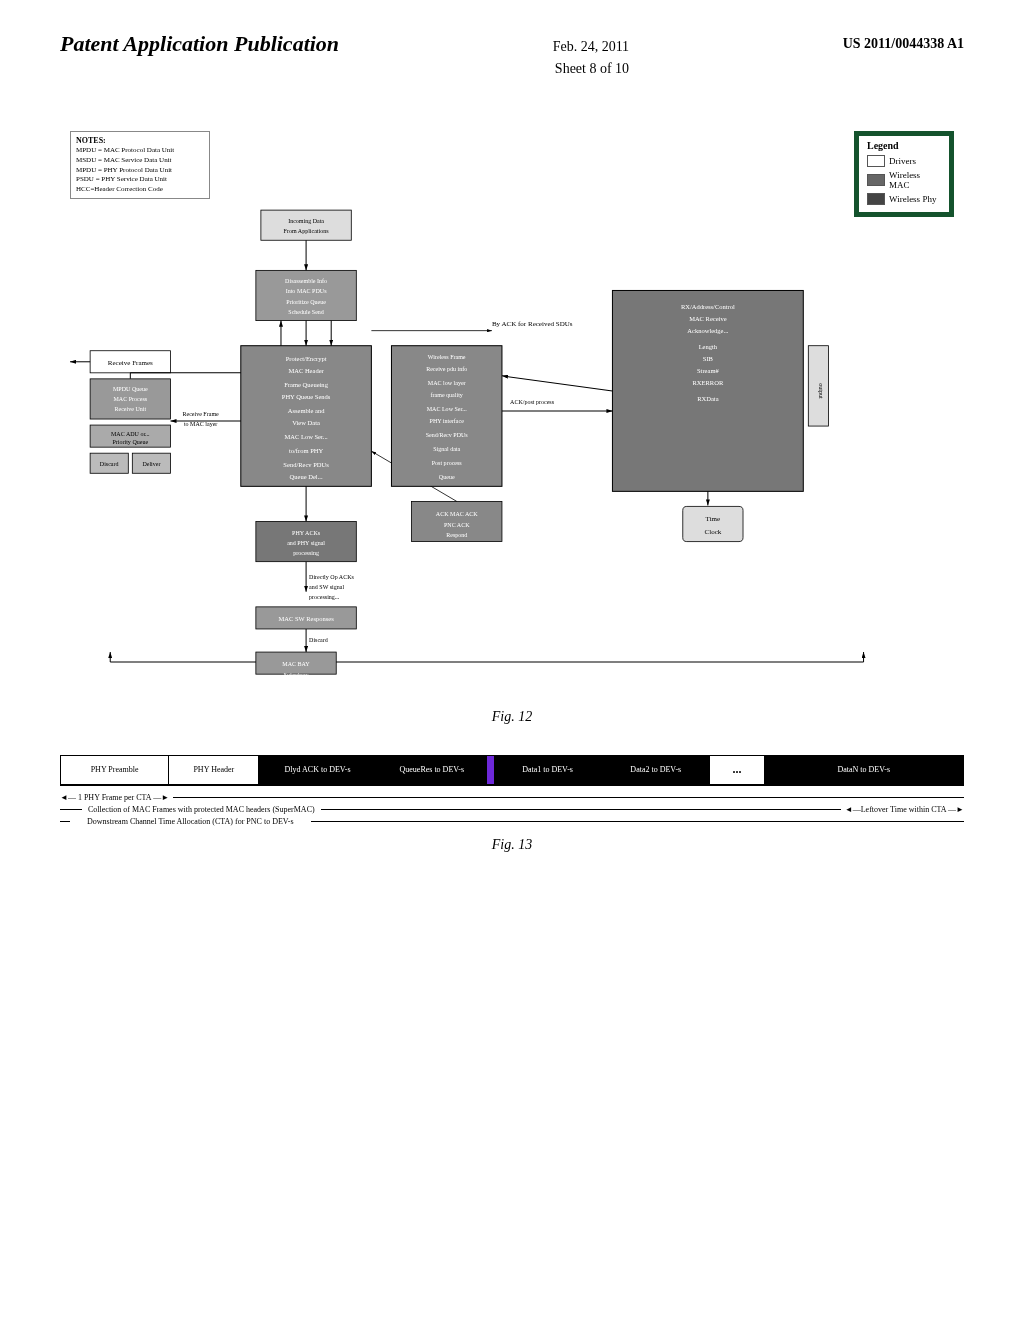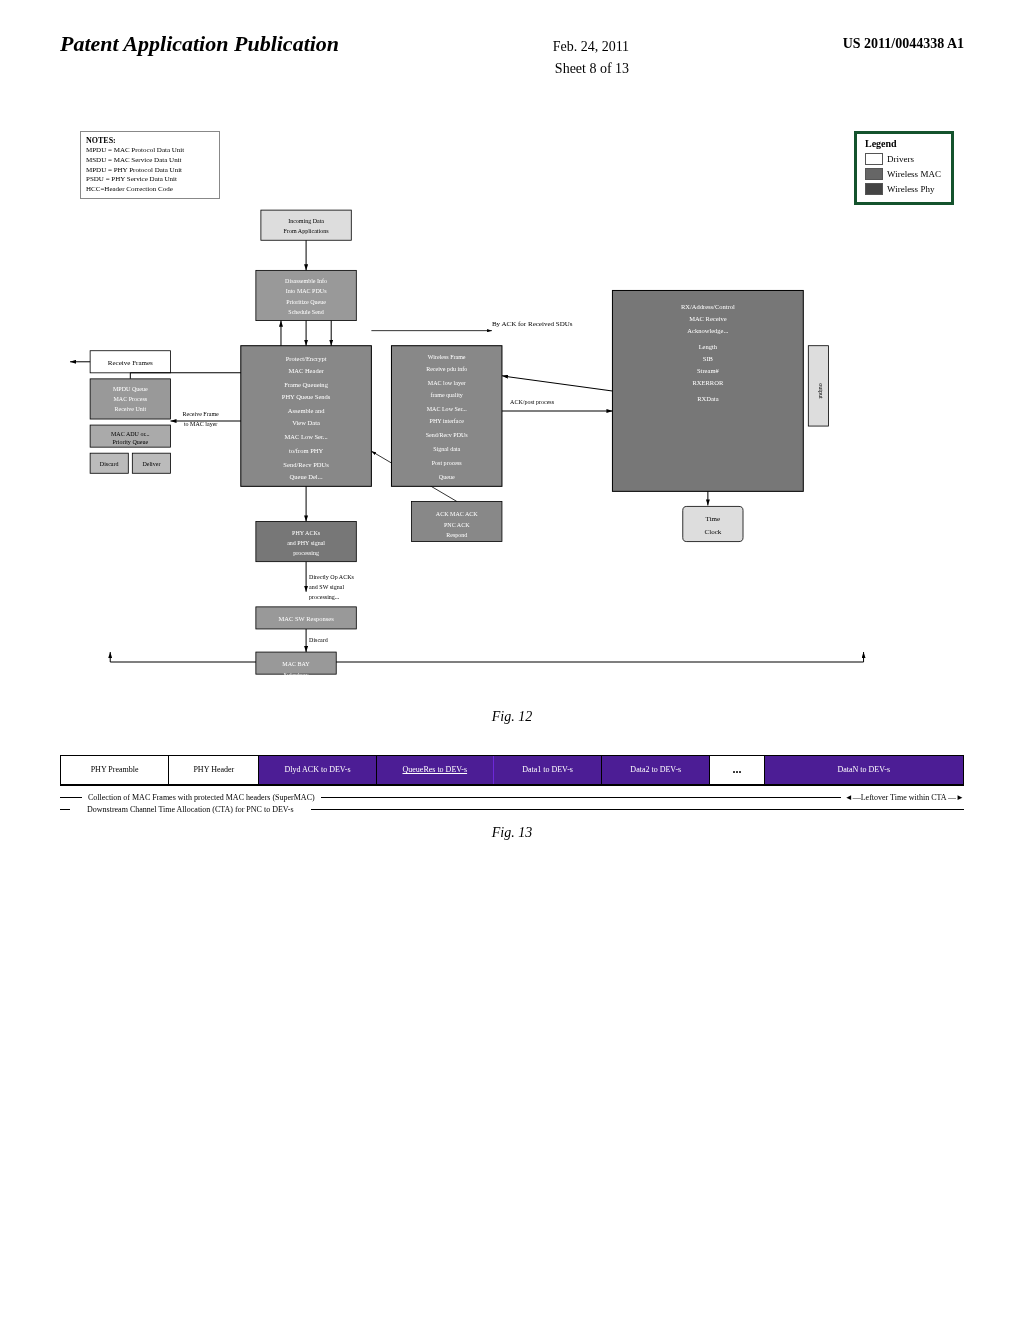--- a/index.html
+++ b/index.html
@@ -59,21 +59,21 @@
       font-size: 14px;
       margin-top: 8px;
       font-style: italic;
     }
 
     
     .legend-box {
       position: absolute;
       top: 10px;
       right: 10px;
-      border: 3px solid #14532d;
+      border: 5px solid #14532d;
       padding: 4px 8px;
       font-size: 9px;
       width: 100px;
     }
     .legend-title {
       font-weight: bold;
       font-size: 10px;
       margin-bottom: 4px;
     }
     .legend-item {
@@ -90,21 +90,21 @@
       flex-shrink: 0;
     }
     .legend-swatch-white { background: #fff; }
     .legend-swatch-dark { background: #666; }
     .legend-swatch-darker { background: #444; }
 
     
     .notes-box {
       position: absolute;
       top: 10px;
-      left: 20px;
+      left: 10px;
       border: 1px solid #888;
       padding: 3px 5px;
       font-size: 7px;
       width: 140px;
       line-height: 1.4;
     }
     .notes-title {
       font-weight: bold;
       font-size: 8px;
     }
@@ -145,36 +145,36 @@
       border-right: 1px solid #000;
       padding: 2px 4px;
       font-size: 8px;
       text-align: center;
       min-height: 28px;
       display: flex;
       align-items: center;
       justify-content: center;
     }
     .fig13-cell:last-child { border-right: none; }
-    .fig13-cell-dark { background: #4c1d95; color: #fff; }
+    .fig13-cell-dark { background: #000000; color: #fff; }
     .fig13-dots { font-size: 12px; font-weight: bold; }
 
     .fig13-arrows {
       position: relative;
       padding: 4px 0;
     }
   </style>
 </head>
 <body>
 
 <div class="page-header">
   <div class="header-left">Patent Application Publication</div>
   <div class="header-center">
     <span>Feb. 24, 2011</span><br>
-    <span>Sheet 8 of 13</span>
+    <span>Sheet 8 of 10</span>
   </div>
   <div class="header-right">US 2011/0044338 A1</div>
 </div>
 
 <div class="content-area">
 
   <div class="fig12-container">
 
     <div class="notes-box">
       <div class="notes-title">NOTES:</div>
@@ -352,40 +352,44 @@
       <div class="fig13-header-row">
         <div class="fig13-cell" style="width:12%; border-right:1px solid #000;">
           <span>PHY Preamble</span>
         </div>
         <div class="fig13-cell" style="width:10%; border-right:1px solid #000;">
           <span>PHY Header</span>
         </div>
         <div class="fig13-cell fig13-cell-dark" style="width:13%; border-right:1px solid #000;">
           <span>Dlyd ACK to DEV-s</span>
         </div>
-        <div class="fig13-cell fig13-cell-dark" style="width:13%; border-right:1px solid #6d28d9;text-decoration:underline;">
+        <div class="fig13-cell fig13-cell-dark" style="width:13%; border-right:7px solid #6d28d9;">
           <span>QueueRes to DEV-s</span>
         </div>
         <div class="fig13-cell fig13-cell-dark" style="width:12%; border-right:1px solid #000;">
           <span>Data1 to DEV-s</span>
         </div>
         <div class="fig13-cell fig13-cell-dark" style="width:12%; border-right:1px solid #000;">
           <span>Data2 to DEV-s</span>
         </div>
         <div class="fig13-cell" style="width:6%; border-right:1px solid #000;">
           <span class="fig13-dots">...</span>
         </div>
         <div class="fig13-cell fig13-cell-dark" style="width:22%;">
           <span>DataN to DEV-s</span>
         </div>
       </div>
     </div>
 
     <div class="fig13-arrows">
 
+      <div style="display:flex; align-items:center; margin:3px 0; font-size:8px;">
+        <span style="white-space:nowrap; font-size:8px;">◄— 1 PHY Frame per CTA —►</span>
+        <div style="flex:1; height:1px; background:#000; margin-left:4px;"></div>
+      </div>
 
       <div style="display:flex; align-items:center; margin:3px 0; font-size:8px;">
         <div style="width:22px; height:1px; background:#000;"></div>
         <span style="display:inline-block; margin: 0 6px; white-space:nowrap; font-size:8px;">Collection of MAC Frames with protected MAC headers (SuperMAC)</span>
         <div style="flex:1; height:1px; background:#000;"></div>
         <span style="white-space:nowrap; font-size:8px; margin-left:4px;">◄—Leftover Time within CTA —►</span>
       </div>
 
       <div style="display:flex; align-items:center; margin:3px 0; font-size:8px;">
         <div style="width:10px; height:1px; background:#000;"></div>

